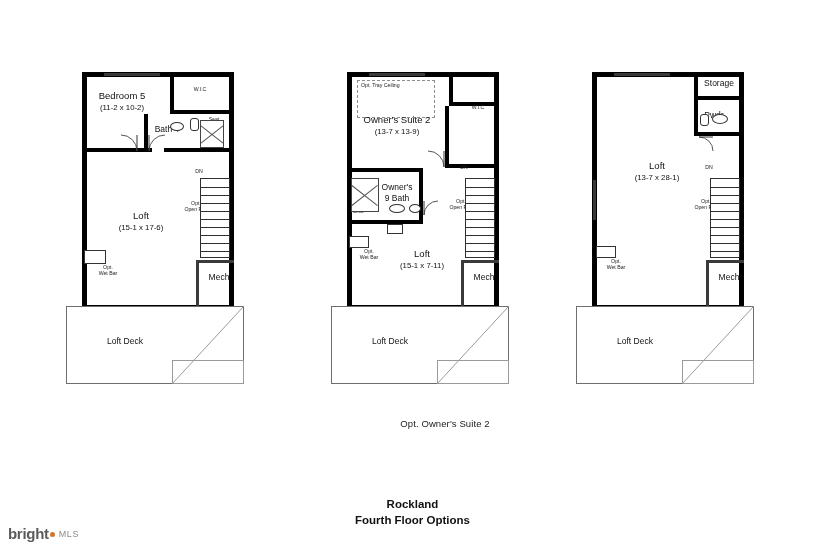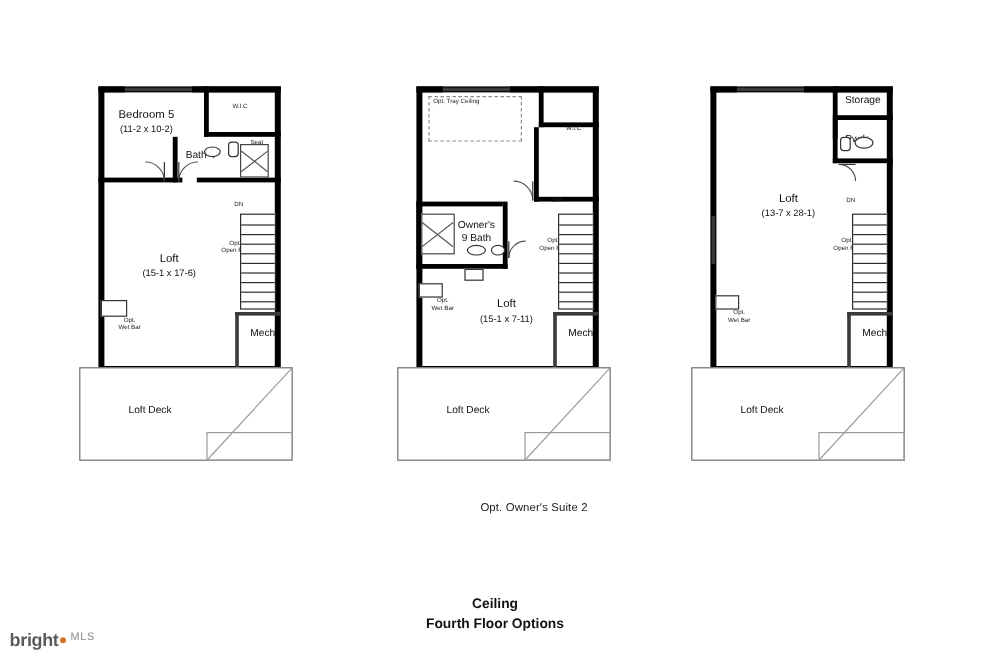--- a/index.html
+++ b/index.html
@@ -176,21 +176,21 @@
     line-height: 16px;
     color: #111;
   }
 
   
   .watermark {
     position: absolute;
     left: 8px;
     bottom: 8px;
     display: flex;
-    align-items: flex-start;
+    align-items: center;
     gap: 4px;
   }
   .wm-logo {
     font-size: 15px;
     font-weight: bold;
     color: #5b5b5b;
     letter-spacing: -.3px;
   }
   .wm-dot {
     display: inline-block;
@@ -309,20 +309,24 @@
       <div class="wall" style="left:120px; top:46px; width:4px; height:62px;"></div>
       <div class="wall" style="left:120px; top:104px; width:54px; height:4px;"></div>
 
       <div class="wall" style="left:22px; top:108px; width:4px; height:56px;"></div>
       <div class="wall" style="left:94px; top:108px; width:4px; height:56px;"></div>
       <div class="wall" style="left:22px; top:160px; width:76px; height:4px;"></div>
 
       <div class="dashbox" style="left:32px; top:20px; width:78px; height:38px;"></div>
       <div class="tiny left" style="left:36px; top:22px;">Opt. Tray Ceiling</div>
 
+      <div class="rm big" style="left:26px; top:54px; width:92px;">
+        <div>Owner's Suite 2</div>
+        <div class="dim">(13-7 x 13-9)</div>
+      </div>
       <div class="rm" style="left:44px; top:122px; width:56px;">
         <div>Owner's</div>
         <div>9 Bath</div>
       </div>
       <div class="rm big" style="left:54px; top:188px; width:86px;">
         <div>Loft</div>
         <div class="dim">(15-1 x 7-11)</div>
       </div>
       <div class="rm" style="left:140px; top:212px; width:38px;">
         <div>Mech</div>
@@ -451,21 +455,21 @@
       </div>
       <div class="rm" style="left:20px; top:276px; width:90px;">
         <div>Loft Deck</div>
       </div>
 
     </div>
 
   </div>
 
   <div class="title">
-    <div>Ceiling</div>
+    <div>Rockland</div>
     <div>Fourth Floor Options</div>
   </div>
 
   <div class="watermark">
     <div class="wm-logo"><span>bright</span><span class="wm-dot"></span></div>
     <div class="wm-mls">MLS</div>
   </div>
 
 </div>
 

